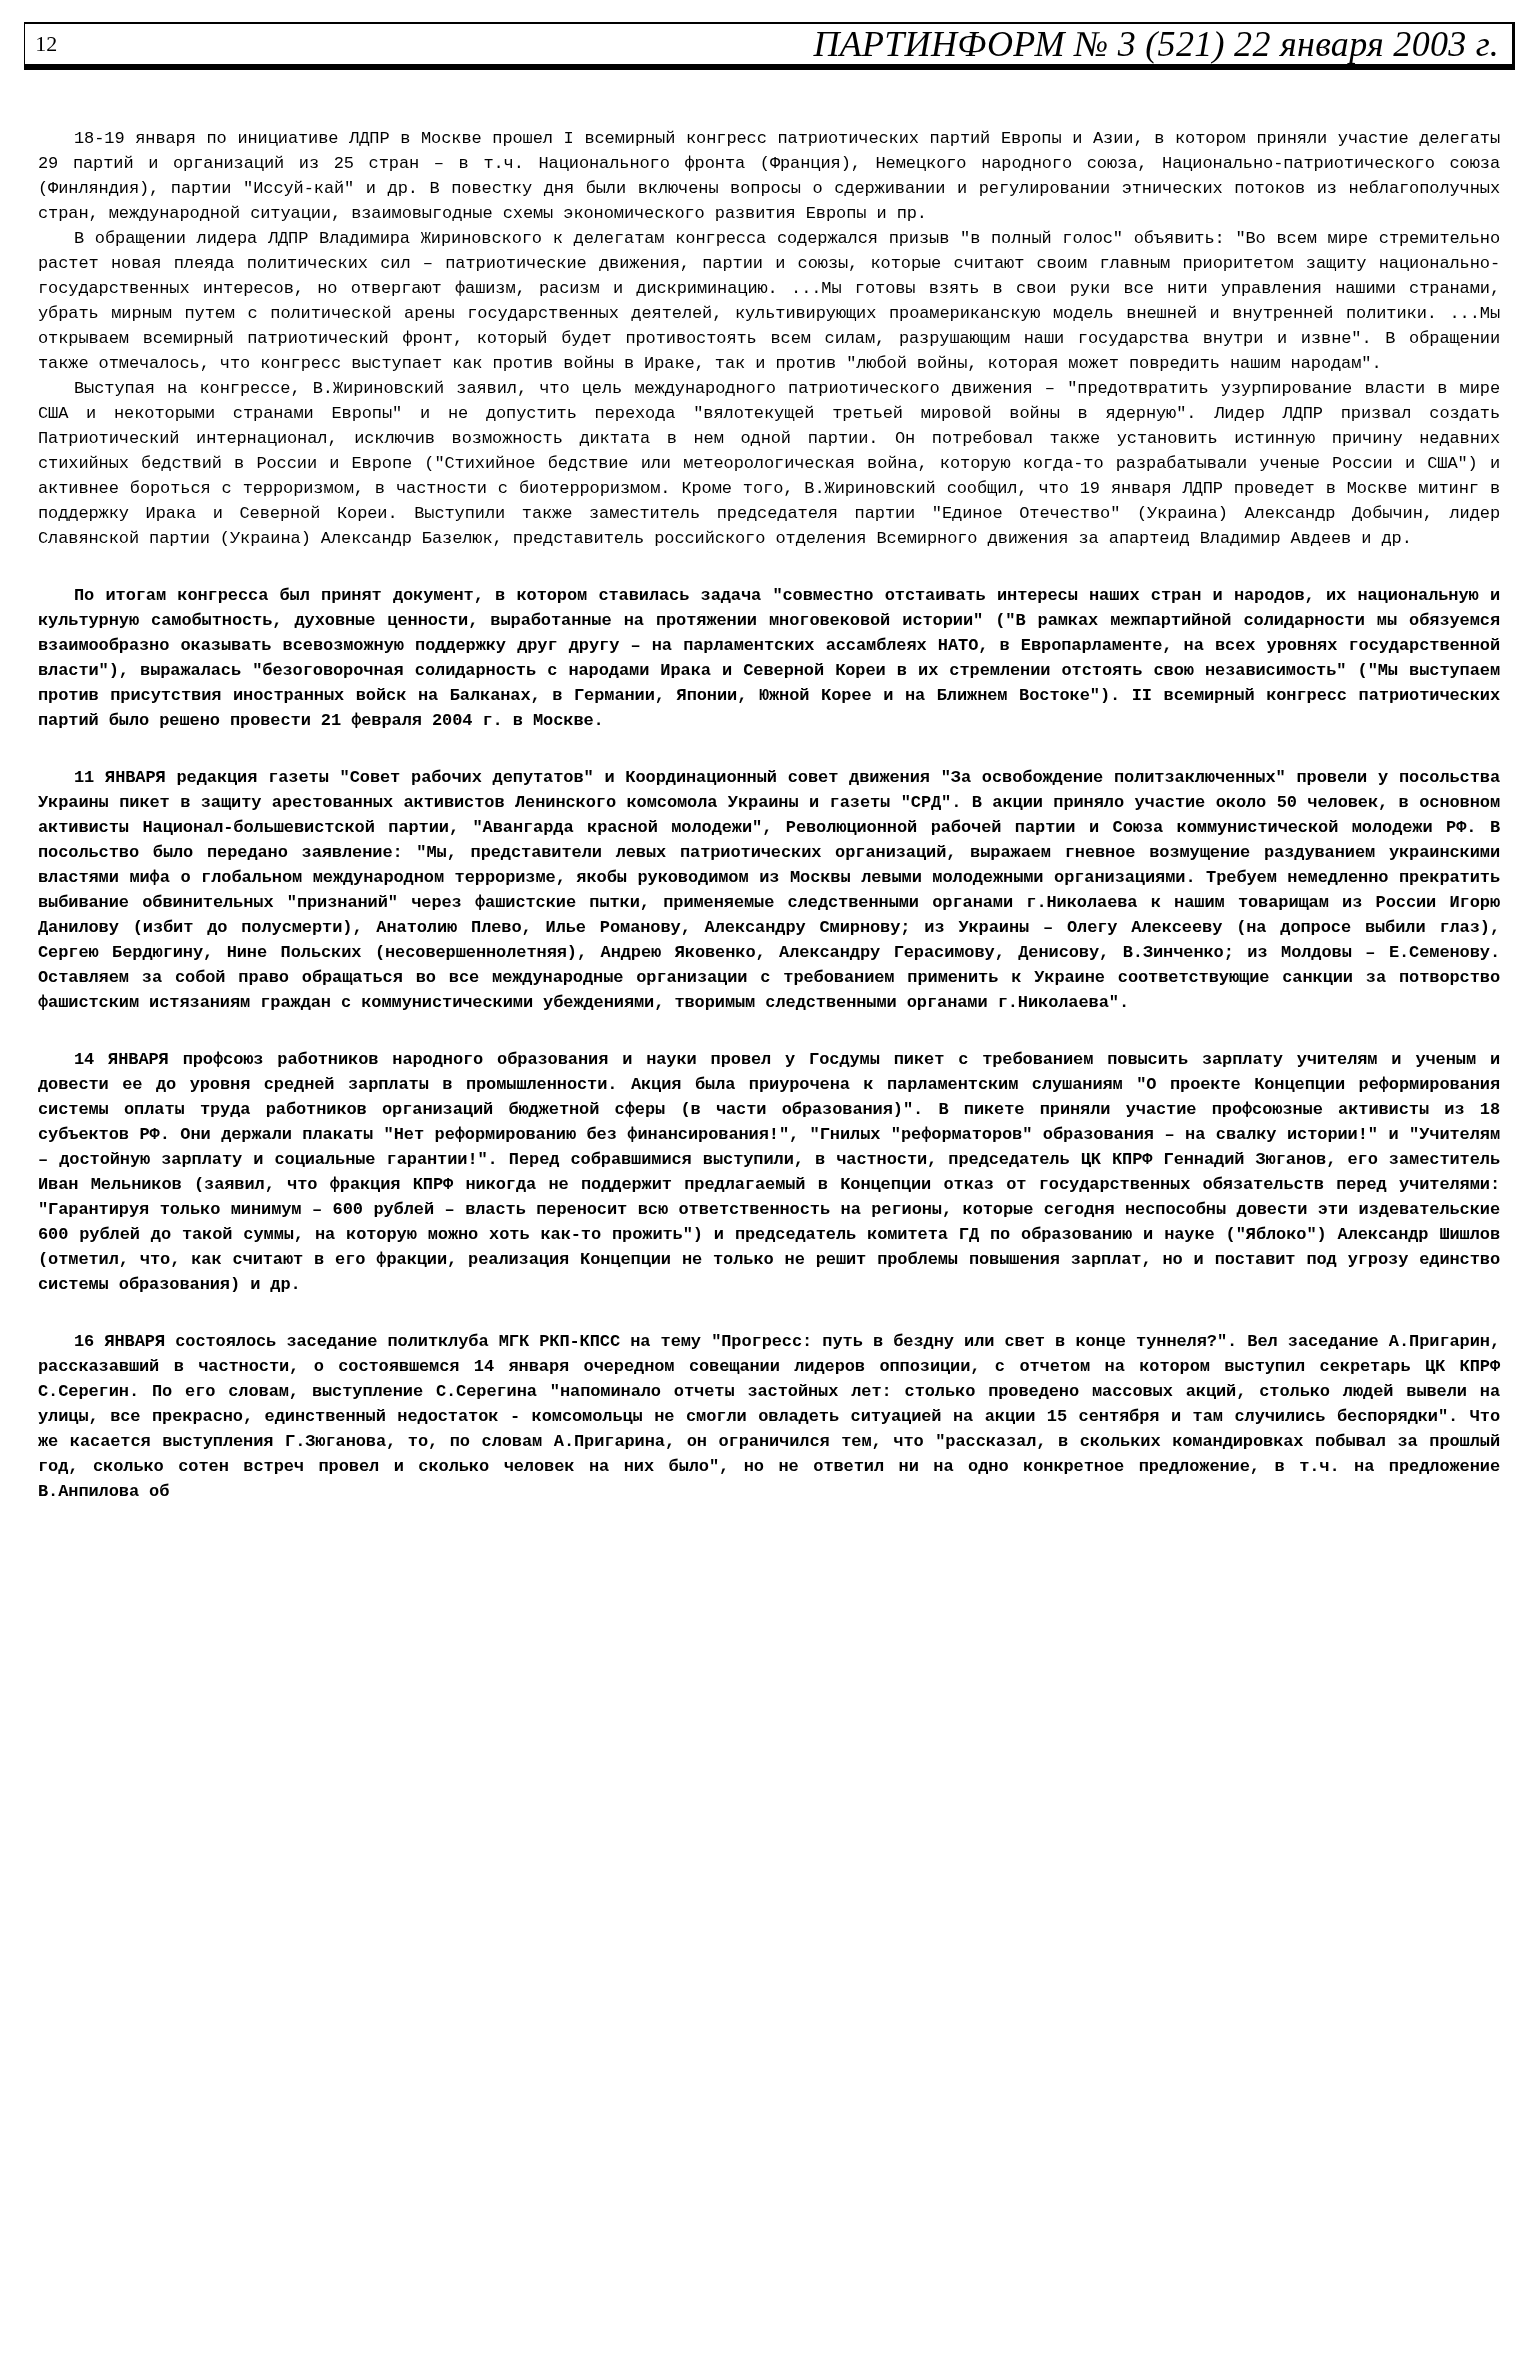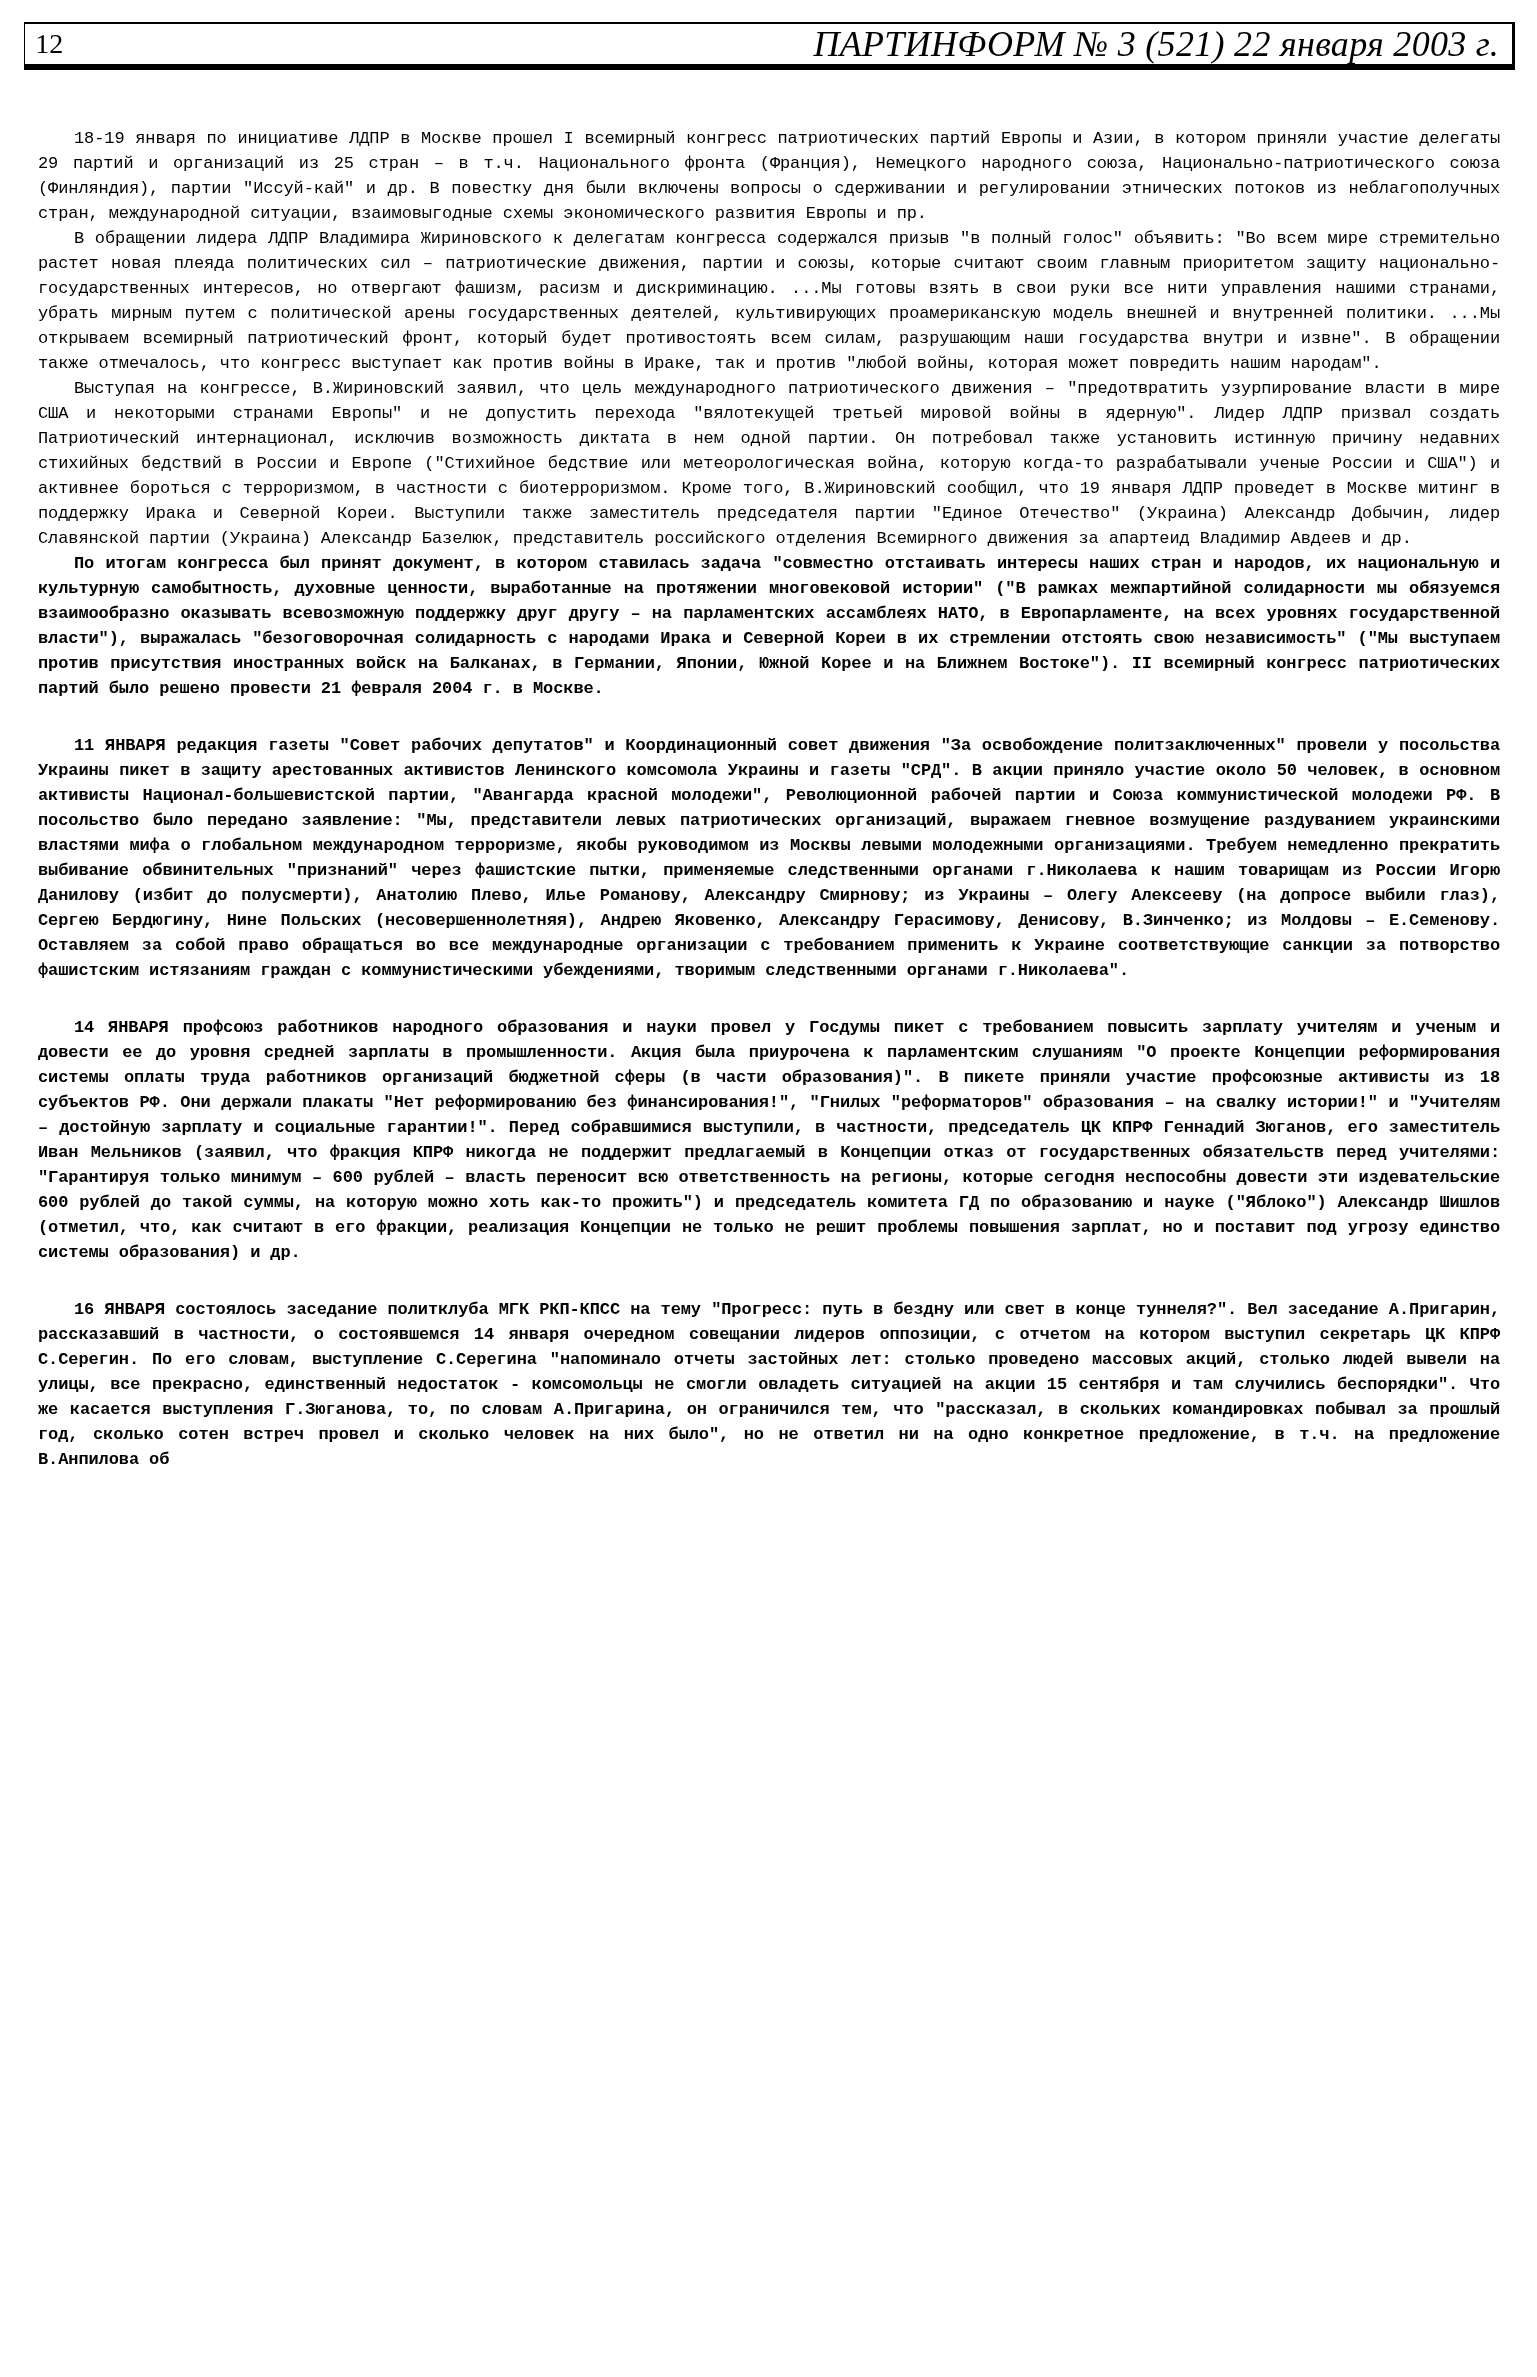--- a/index.html
+++ b/index.html
@@ -23,21 +23,21 @@
     border-top: 2.6px solid #000;
     border-bottom: 6.4px solid #000;
     background: #fff;
     display: flex;
     align-items: center;
     justify-content: space-between;
     padding: 0 13px 0 10.2px;
     font-family: "Liberation Serif", serif;
   }
   .page-number {
-    font-size: 28px;
+    font-size: 22px;
     font-style: normal;
     line-height: 1;
   }
   .journal-title {
     font-size: 36px;
     font-style: italic;
     letter-spacing: 0.3px;
     line-height: 1;
     white-space: nowrap;
   }
@@ -49,21 +49,21 @@
     text-align: justify;
   }
   .para {
     margin: 0;
     font-size: 17px;
     line-height: 25px;
     text-indent: 36px;
     letter-spacing: -0.1px;
     font-family: Liberation Mono, monospace;
   }
-  .para.bold { font-weight: bold; }
+  .para.bold { font-weight: bold; margin-top: 32px; }
   .para.gap { margin-top: 32px; }
 </style>
 </head>
 <body>
 
 <div class="page">
 
   <div class="header-bar">
     <span class="page-number">12</span>
     <span class="journal-title">ПАРТИНФОРМ № 3 (521) 22 января 2003 г.</span>

